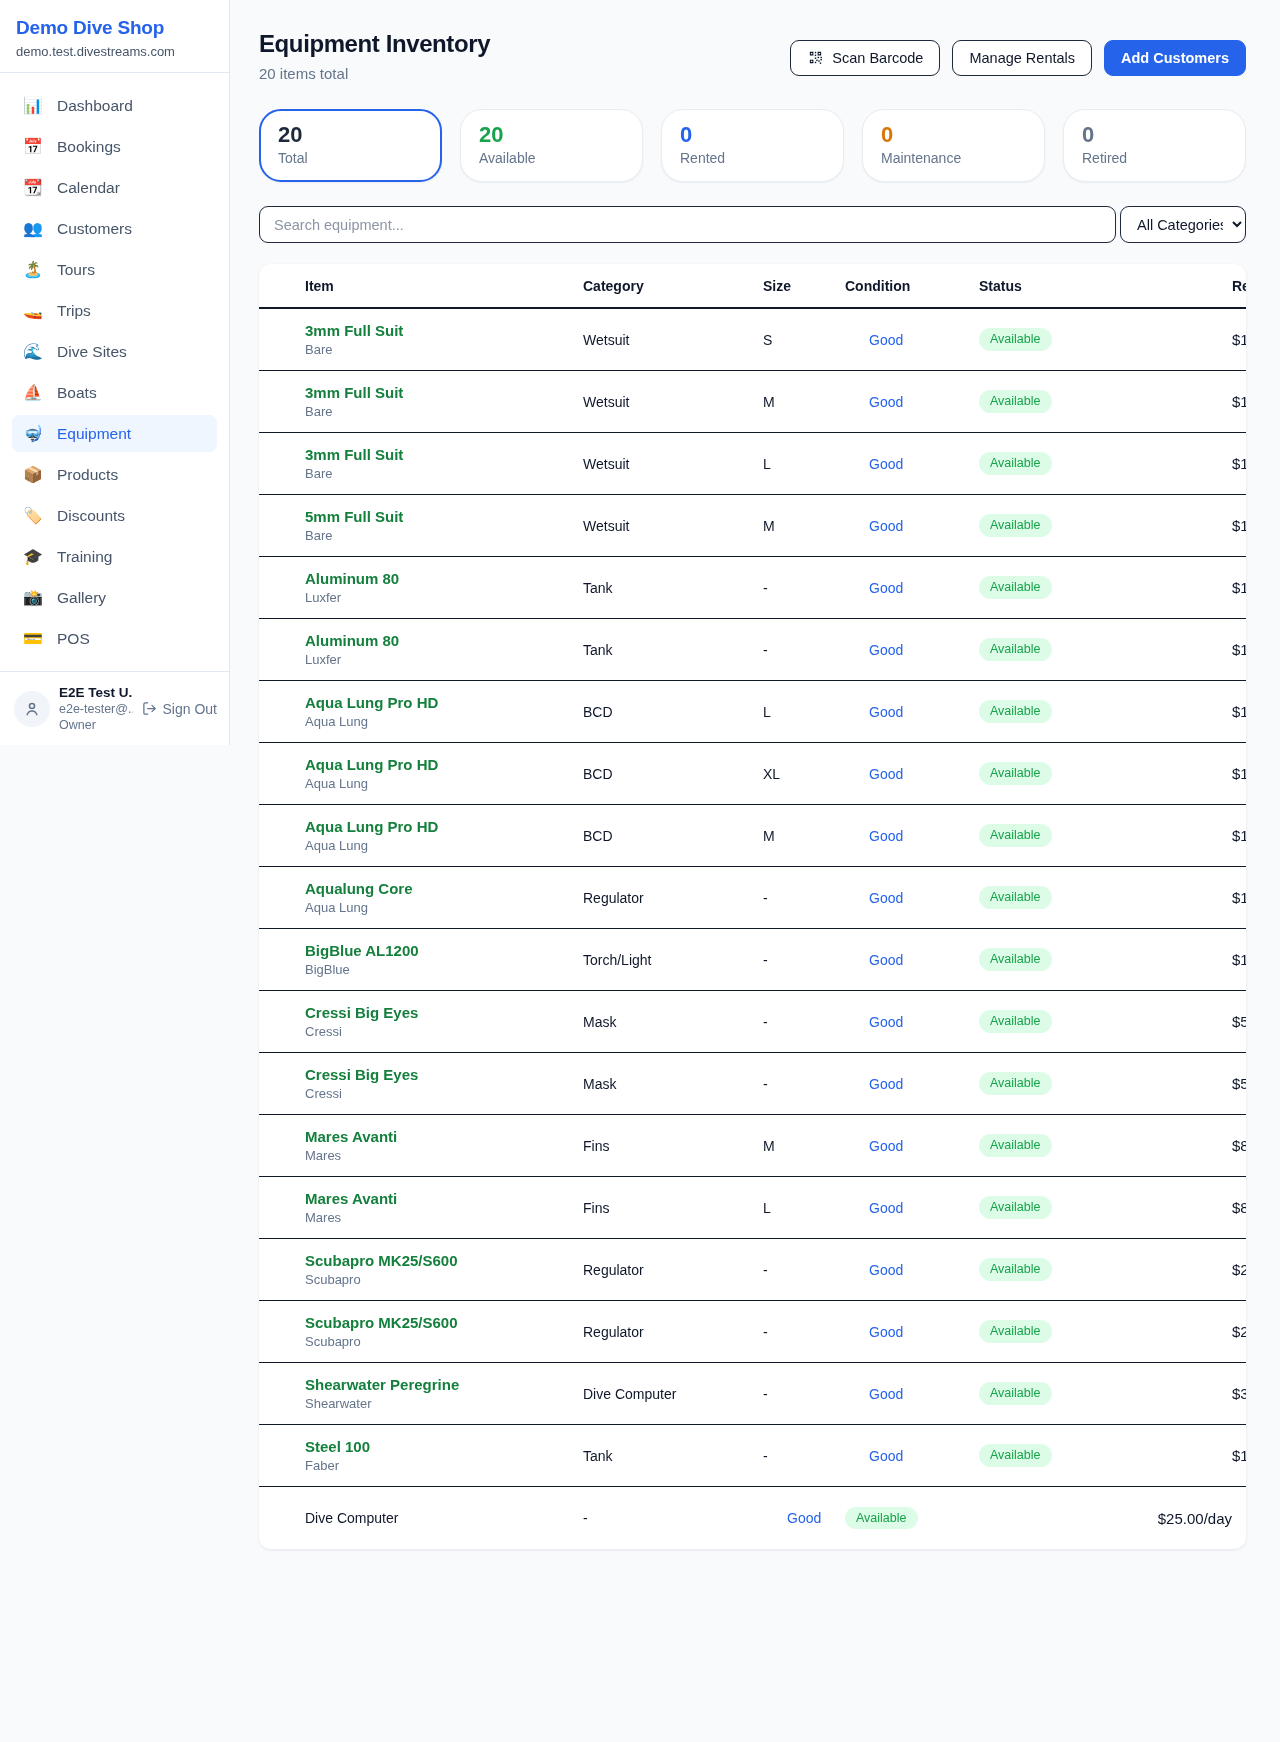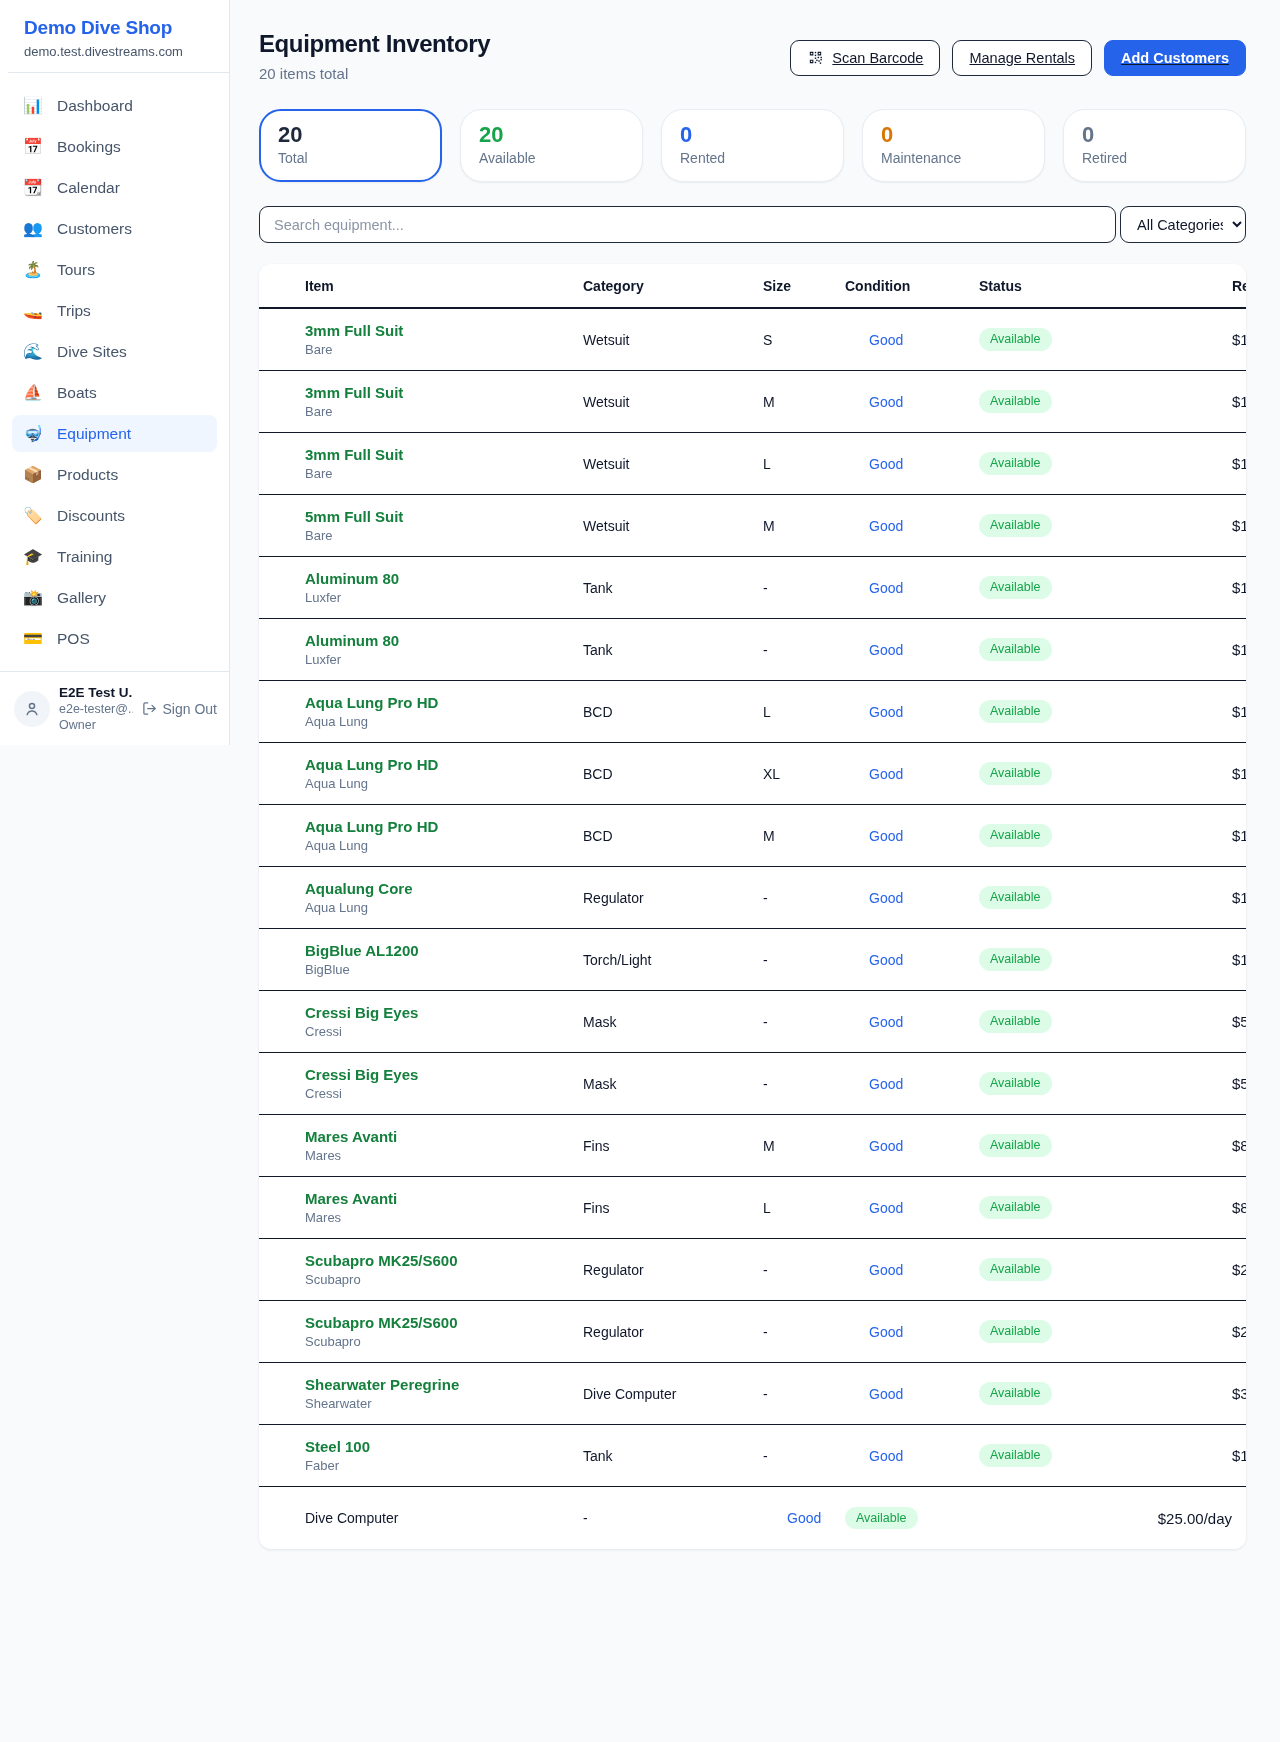--- a/index.html
+++ b/index.html
@@ -6,21 +6,21 @@
   html,body { width:1280px; }
   body {
     font-family: "Liberation Sans", "DejaVu Sans", sans-serif;
     background:#f8fafc; color:#0f172a;
     -webkit-font-smoothing:antialiased;
   }
   .page { display:flex; width:1280px; min-height:1742px; align-items:flex-start; }
 
   
   .sidebar { width:230px; background:#fff; border-right:1px solid #e2e8f0; flex:0 0 230px; }
-  .brand-block { padding:17px 16px 13px; border-bottom:1px solid #e2e8f0;margin-left:8px; }
+  .brand-block { padding:17px 16px 13px; border-bottom:1px solid #e2e8f0; }
   .brand { color:#2563eb; font-size:19px; font-weight:800; letter-spacing:-0.2px; }
   .domain { color:#475569; font-size:13px; margin-top:5px; }
   .nav { padding:14px 12px 10px; }
   .nav-item { display:flex; align-items:center; gap:13px; padding:9px 10px; border-radius:8px;
     color:#475569; font-size:15.5px; cursor:pointer; margin-bottom:4px; }
   .nav-item.active { background:#eff6ff; color:#2563eb; }
   .nav-icon { width:22px; font-size:16px; text-align:center; flex:0 0 22px; }
   .user-block { border-top:1px solid #e2e8f0; padding:13px 12px 13px 14px; display:flex; align-items:center; gap:9px; }
   .avatar { width:36px; height:36px; border-radius:50%; background:#f1f5f9; display:flex;
     align-items:center; justify-content:center; color:#64748b; flex:0 0 36px; }
@@ -28,21 +28,21 @@
   .user-name { font-size:13.5px; font-weight:700; color:#0f172a; white-space:nowrap; }
   .user-email, .user-role { font-size:12.5px; color:#64748b; margin-top:2px; white-space:nowrap; }
   .signout { display:flex; align-items:center; gap:6px; color:#64748b; font-size:14px;
     background:none; border:none; cursor:pointer; font-family:inherit; white-space:nowrap; }
 
   
   .main { flex:1; padding:30px 34px 60px 29px; min-width:0; }
   .page-head { display:flex; justify-content:space-between; align-items:center; }
   .page-title { font-size:24px; font-weight:800; color:#0f172a; letter-spacing:-0.4px; }
   .page-subtitle { font-size:15px; color:#64748b; margin-top:7px; }
-  .head-actions { display:flex; gap:12px; padding-top:3px;text-decoration:underline; }
+  .head-actions { display:flex; gap:12px; padding-top:3px; }
   .btn { height:36px; padding:0 16px; border-radius:9px; font-size:14.5px; display:inline-flex;
     align-items:center; gap:8px; background:#fff; border:1px solid #1e293b; color:#0f172a;
     font-weight:500; cursor:pointer; font-family:inherit; }
   .btn-primary { background:#2563eb; border-color:#2563eb; color:#fff; font-weight:600; }
 
   .stats { display:flex; gap:18px; margin-top:27px; }
   .stat-card { flex:1; background:#fff; border:1px solid #e8edf3; border-radius:22px;
     padding:13px 18px 15px; box-shadow:0 1px 2px rgba(15,23,42,.06); cursor:pointer; }
   .stat-card.selected { border:2px solid #2563eb; padding:12px 17px 14px; }
   .stat-value { font-size:22px; font-weight:800; line-height:1.1; }

